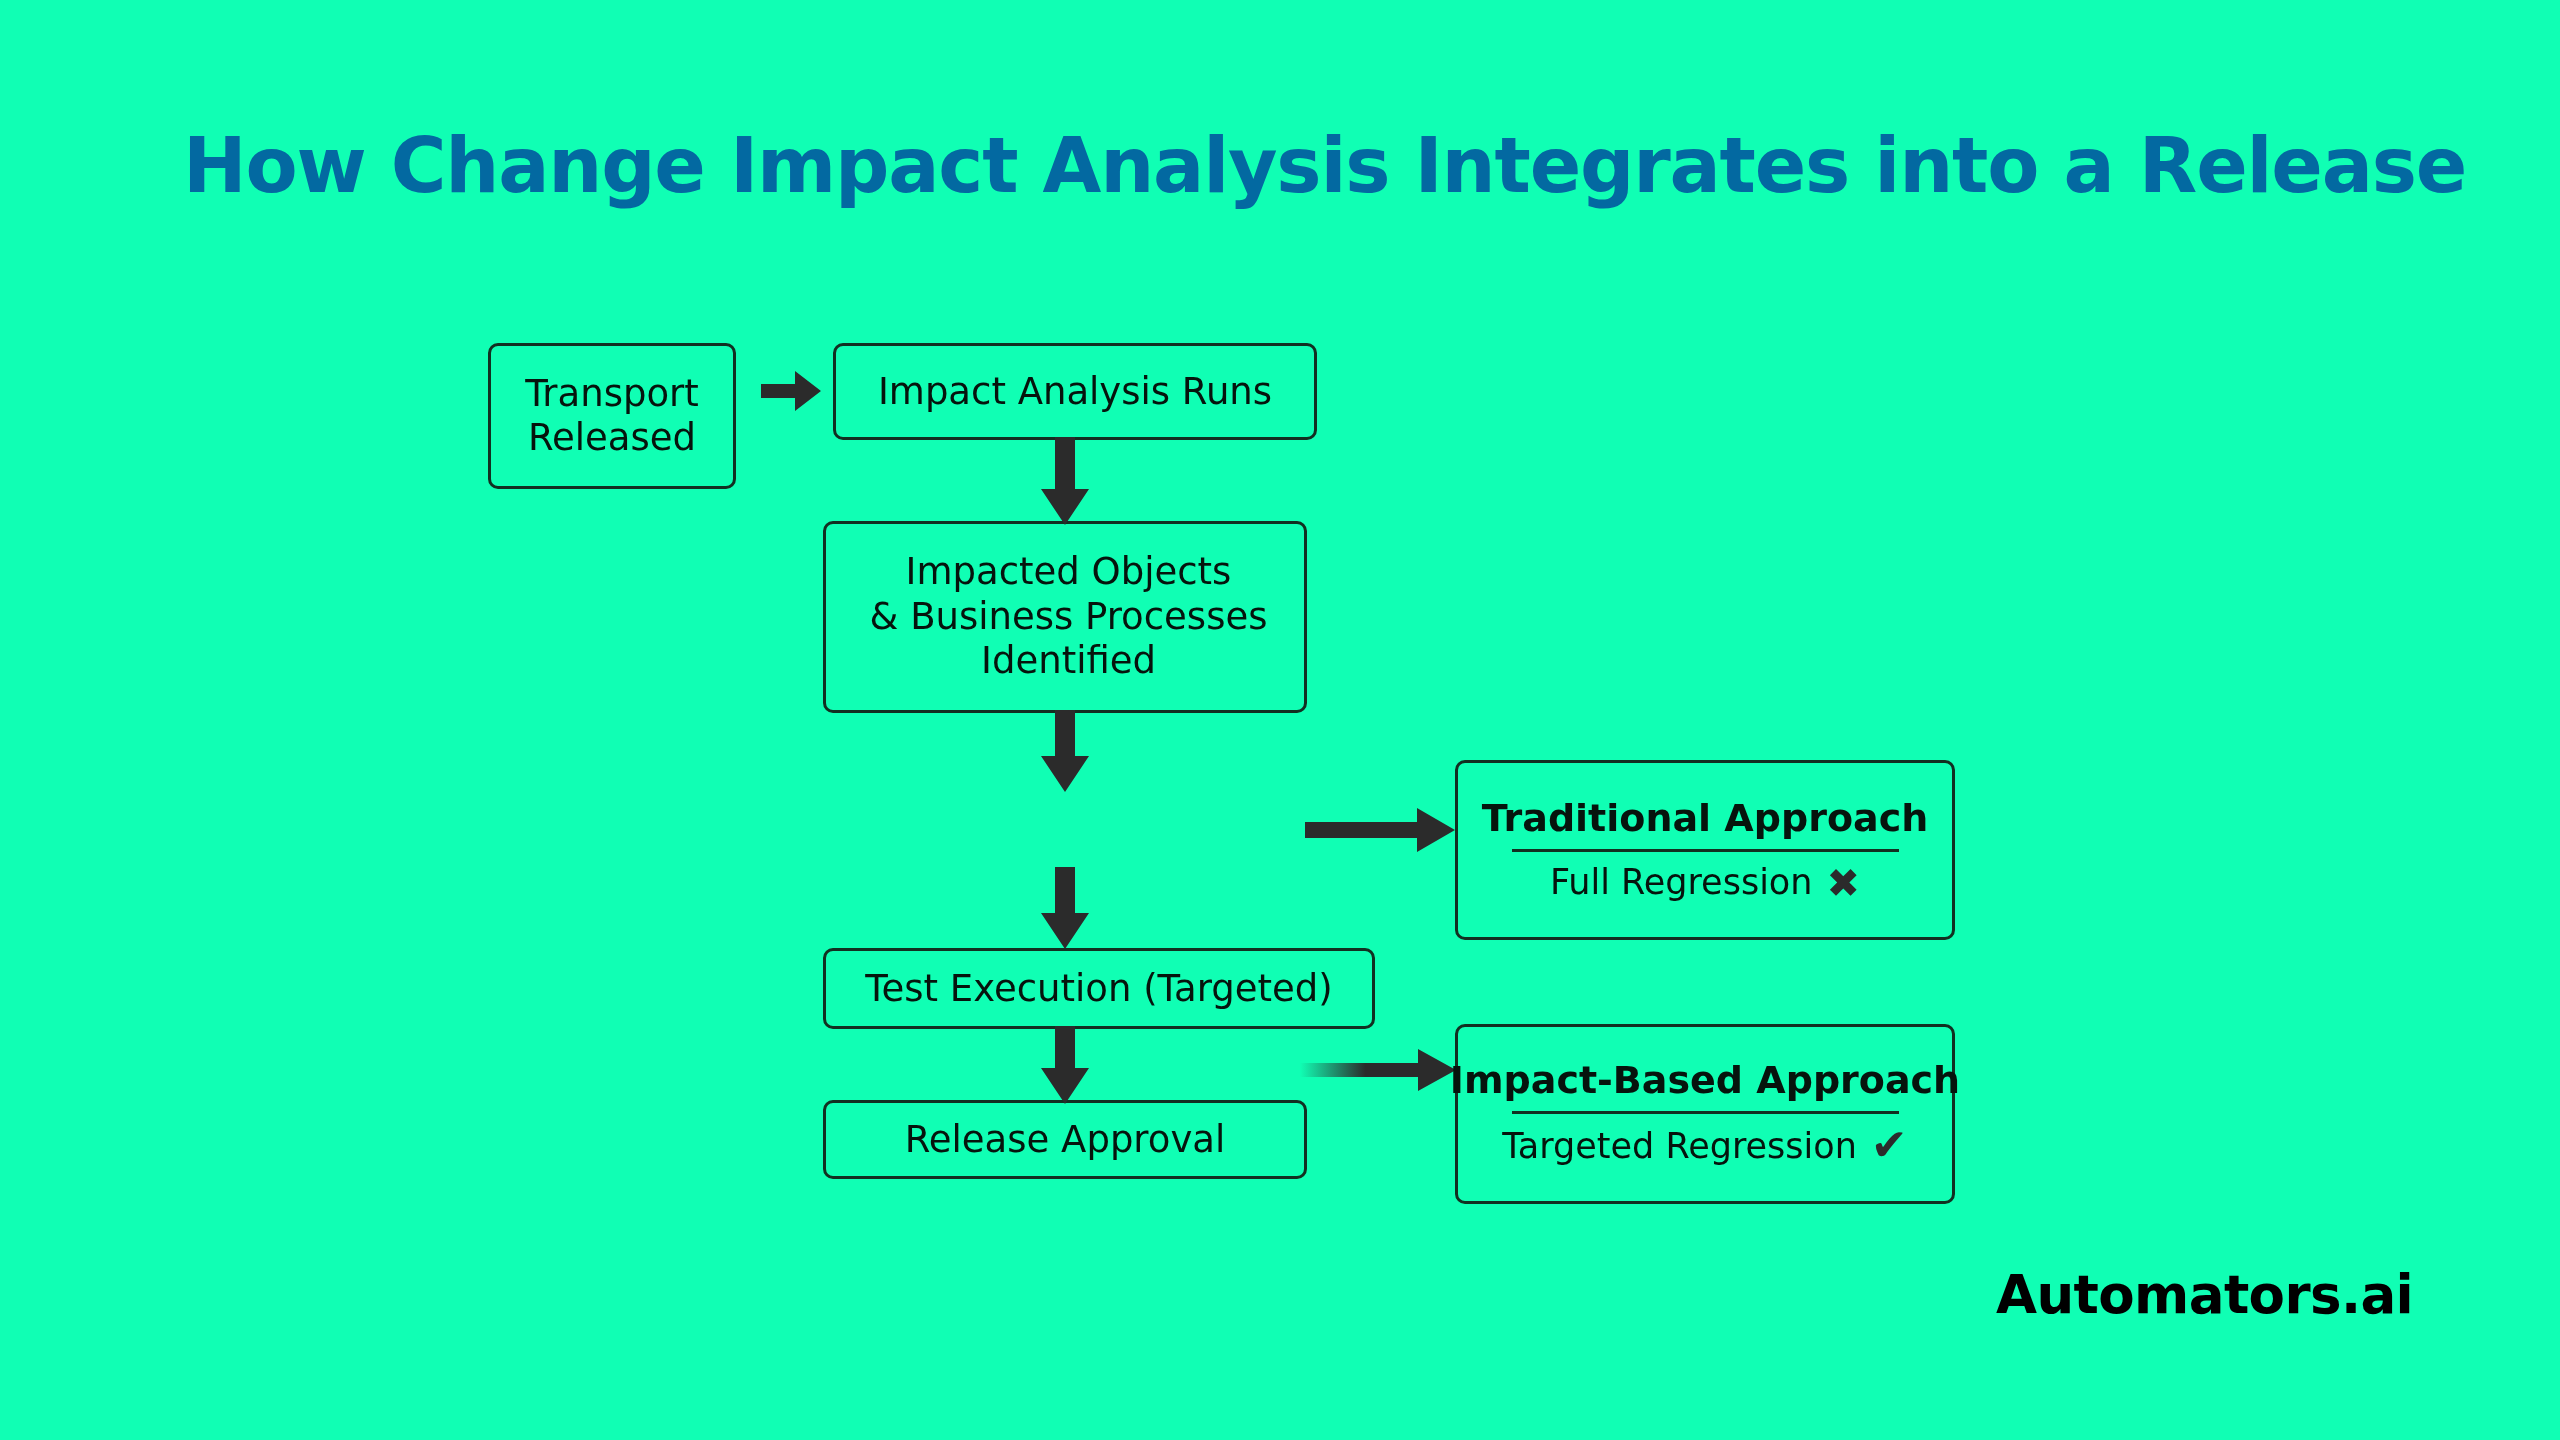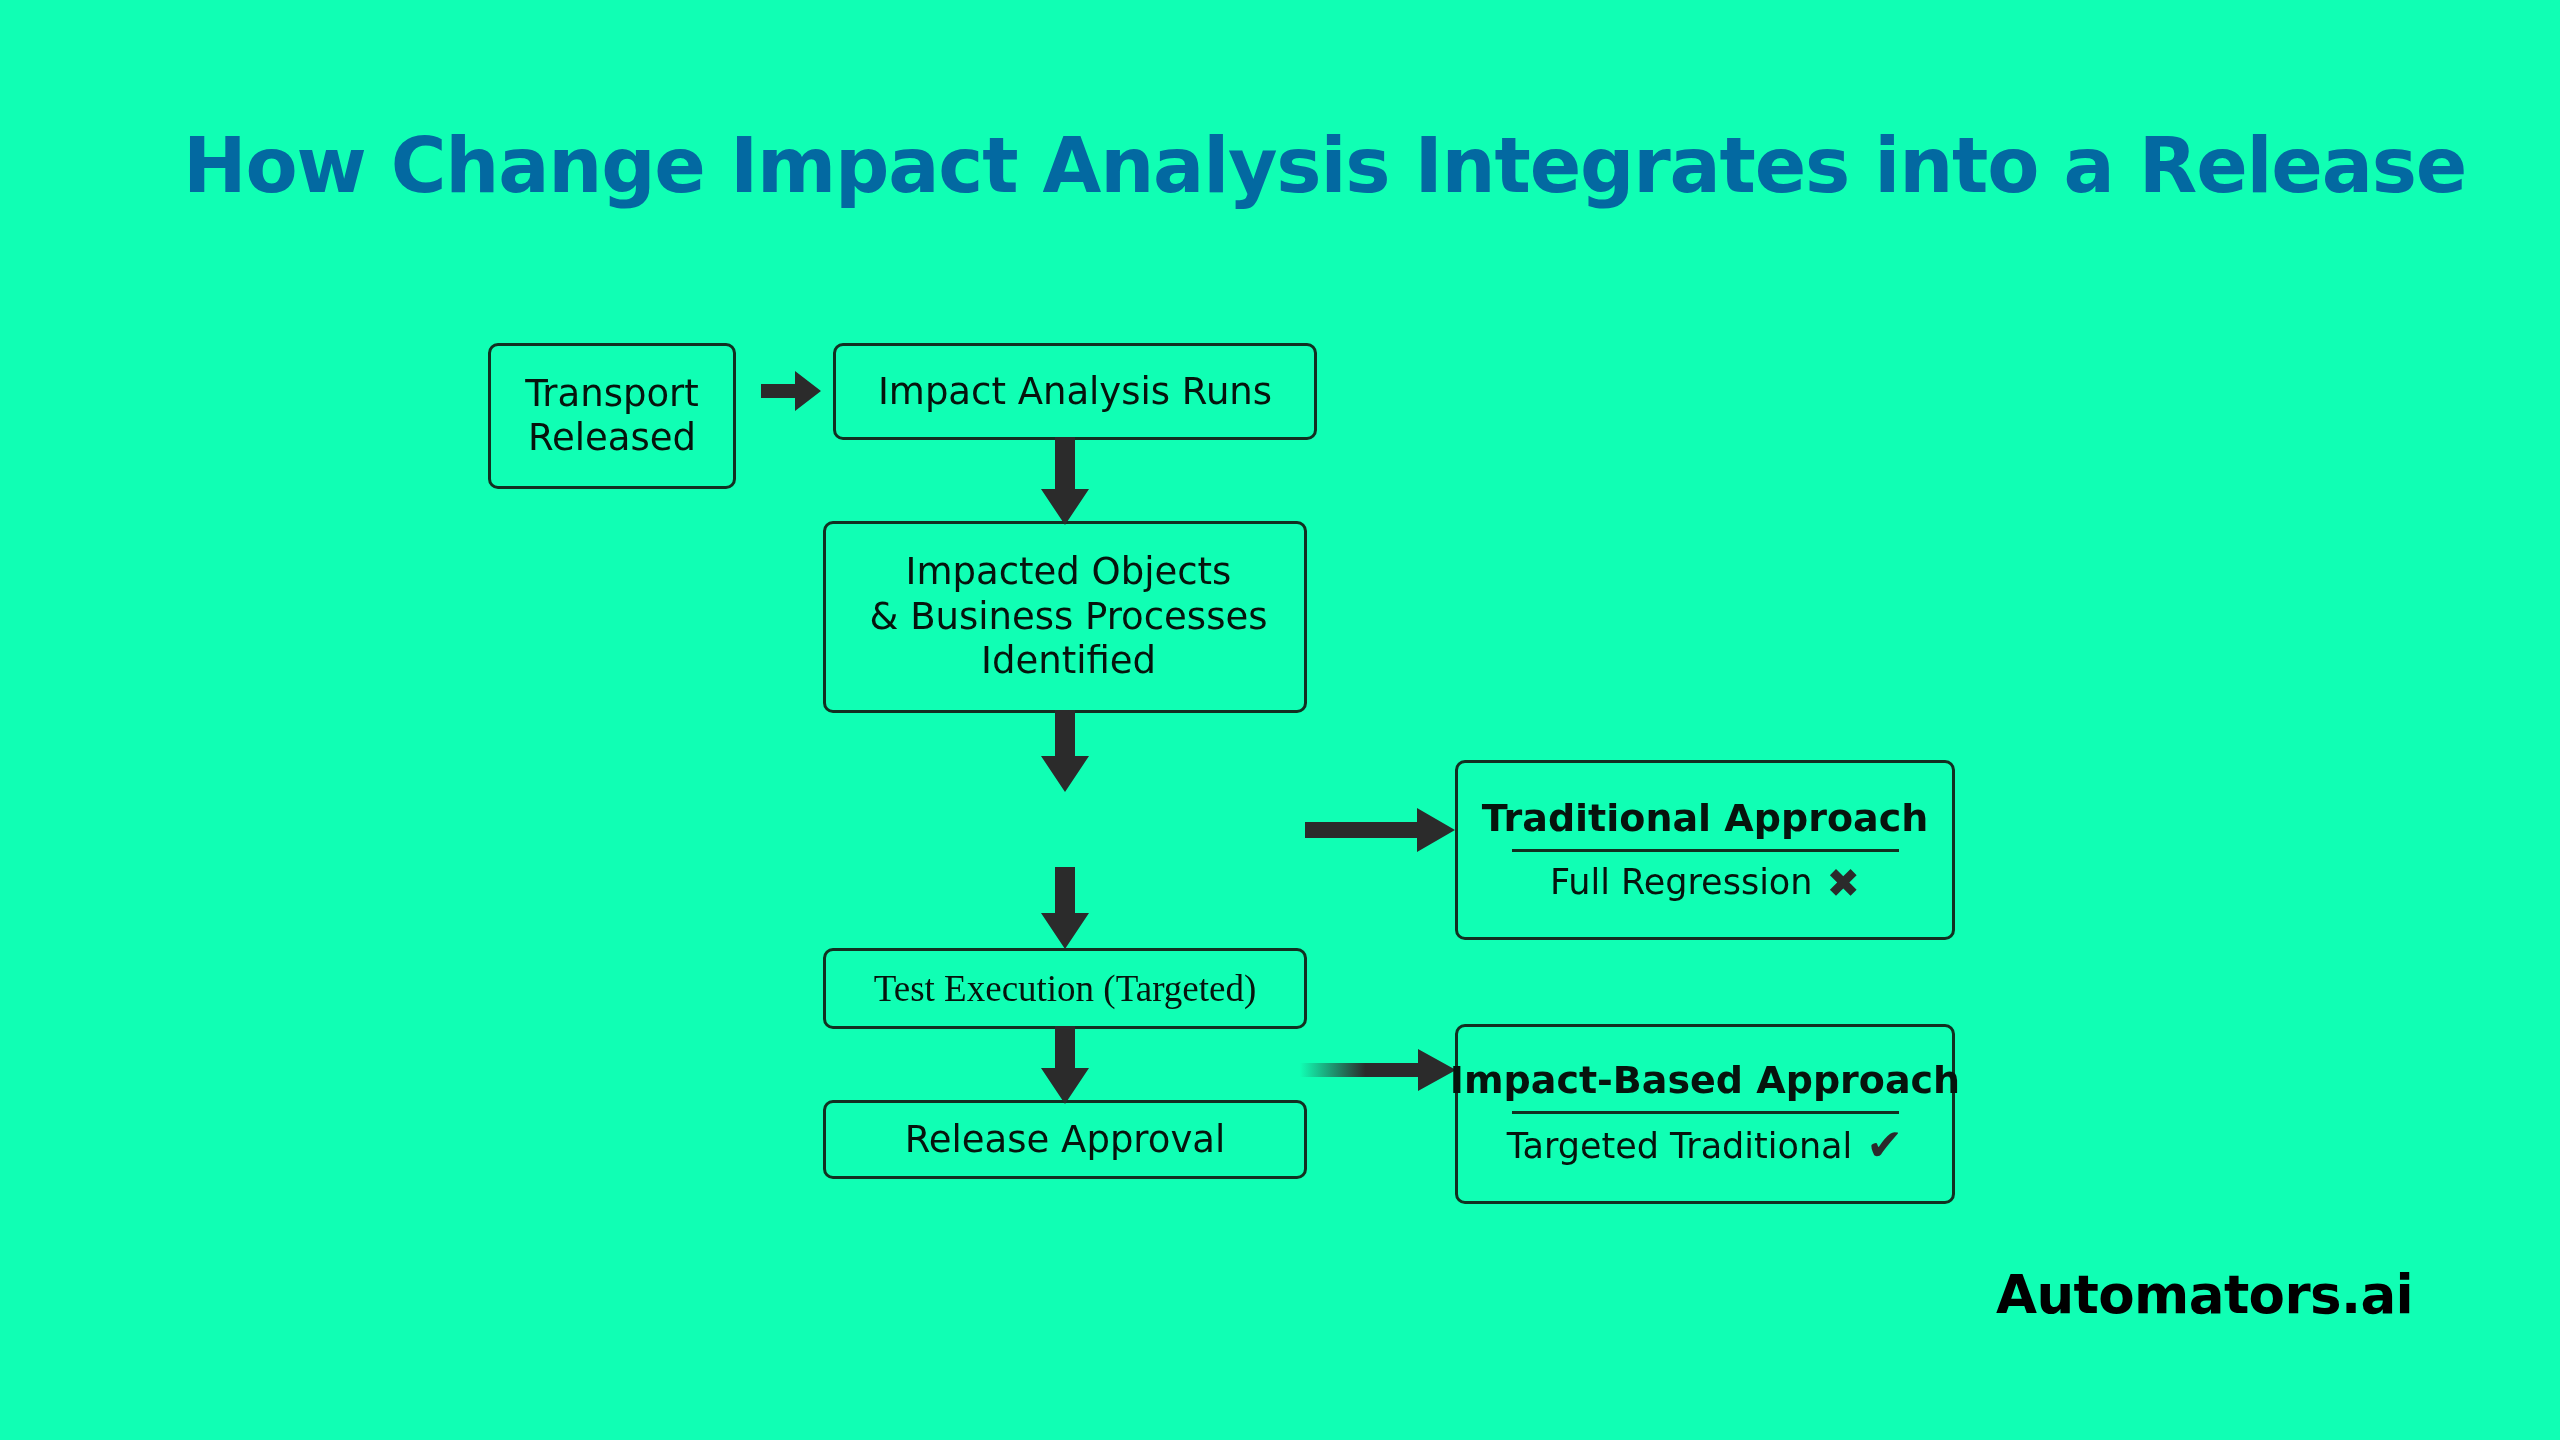--- a/index.html
+++ b/index.html
@@ -126,21 +126,21 @@
     <span style="white-space:pre-line;">Impact Analysis Runs</span>
   </div>
 
   <div class="fbox multiline" style="left:823px;top:521px;width:484px;height:192px;">
     <span style="white-space:pre-line;margin-left:7px;">Impacted Objects
 &amp; Business Processes
 Identified</span>
   </div>
 
 
-  <div class="fbox" style="left:823px;top:948px;width:484px;height:81px;font-family:Liberation Serif, serif;">
+  <div class="fbox" style="left:823px;top:948px;width:552px;height:81px;">
     <span style="white-space:pre-line;">Test Execution (Targeted)</span>
   </div>
 
   <div class="fbox" style="left:823px;top:1100px;width:484px;height:79px;">
     <span style="white-space:pre-line;">Release Approval</span>
   </div>
 
   <div class="arrow" style="left:761px;top:369px;">
     <svg width="62" height="44" viewBox="0 0 62 44">
       <path d="M0,15 L34,15 L34,2 L60,22 L34,42 L34,29 L0,29 Z" fill="#2b2b2b"></path>
@@ -196,20 +196,20 @@
     <div class="card-sub">
       <span>Full Regression</span>
       <span class="mark cross">✖</span>
     </div>
   </div>
 
   <div class="card" style="left:1455px;top:1024px;width:500px;height:180px;">
     <div class="card-title">Impact-Based Approach</div>
     <div class="card-rule"></div>
     <div class="card-sub">
-      <span>Targeted Traditional</span>
+      <span>Targeted Regression</span>
       <span class="mark check">✔</span>
     </div>
   </div>
 
   <div class="brand">Automators.ai</div>
 
 </div>
 
 </body></html>

